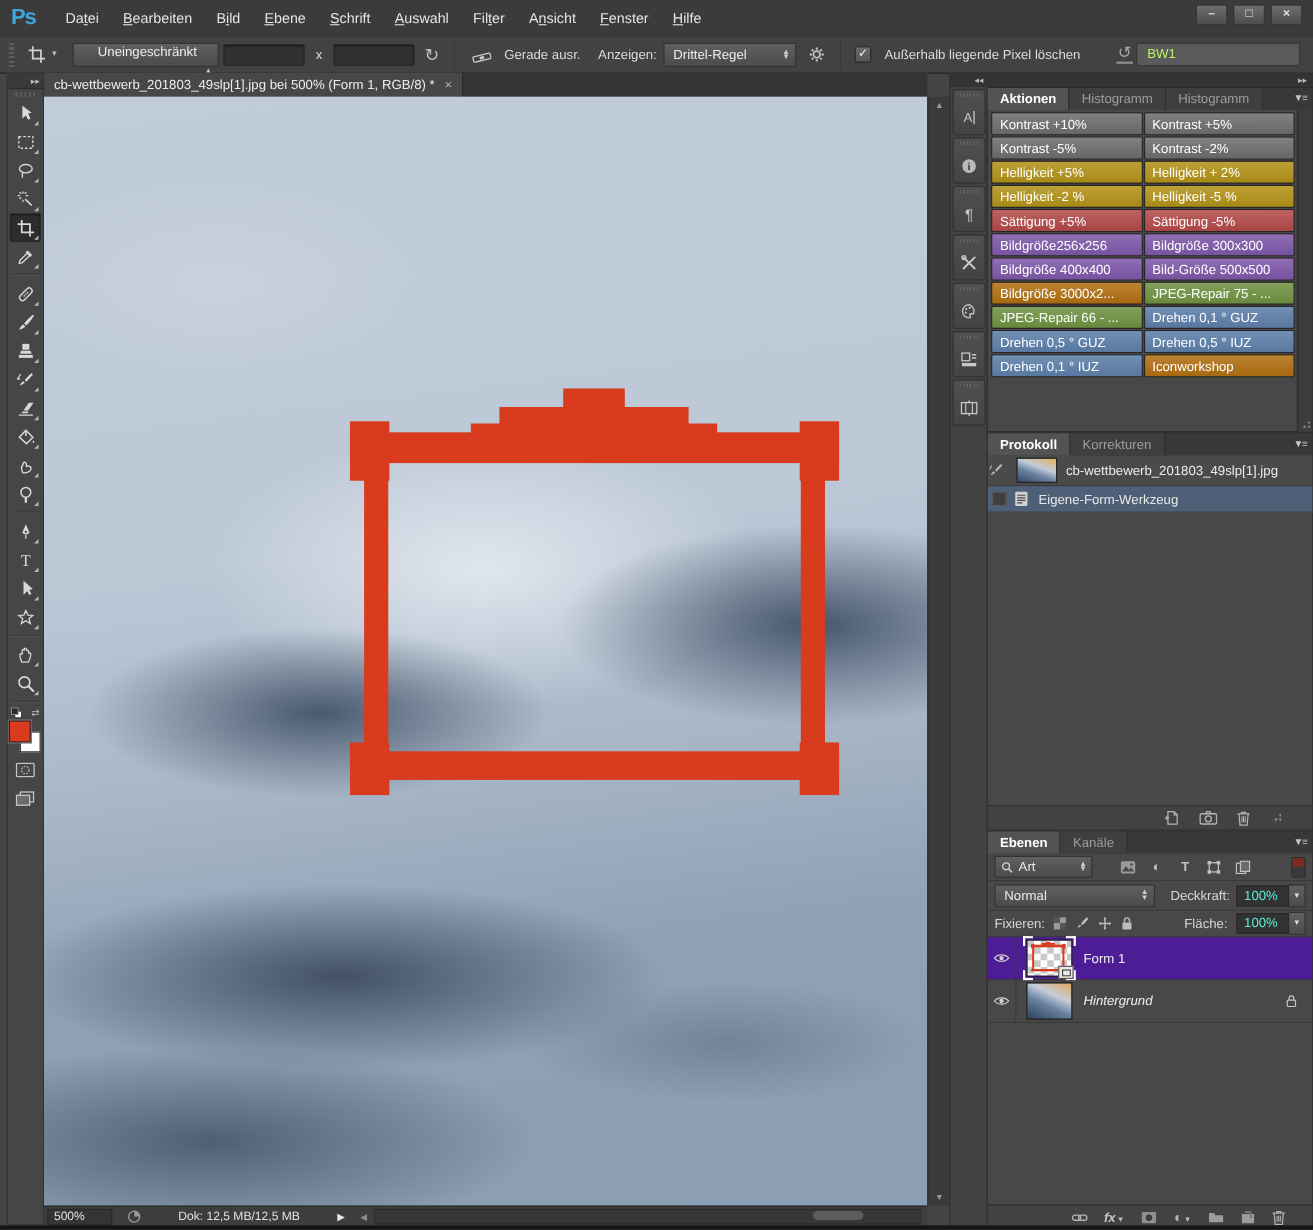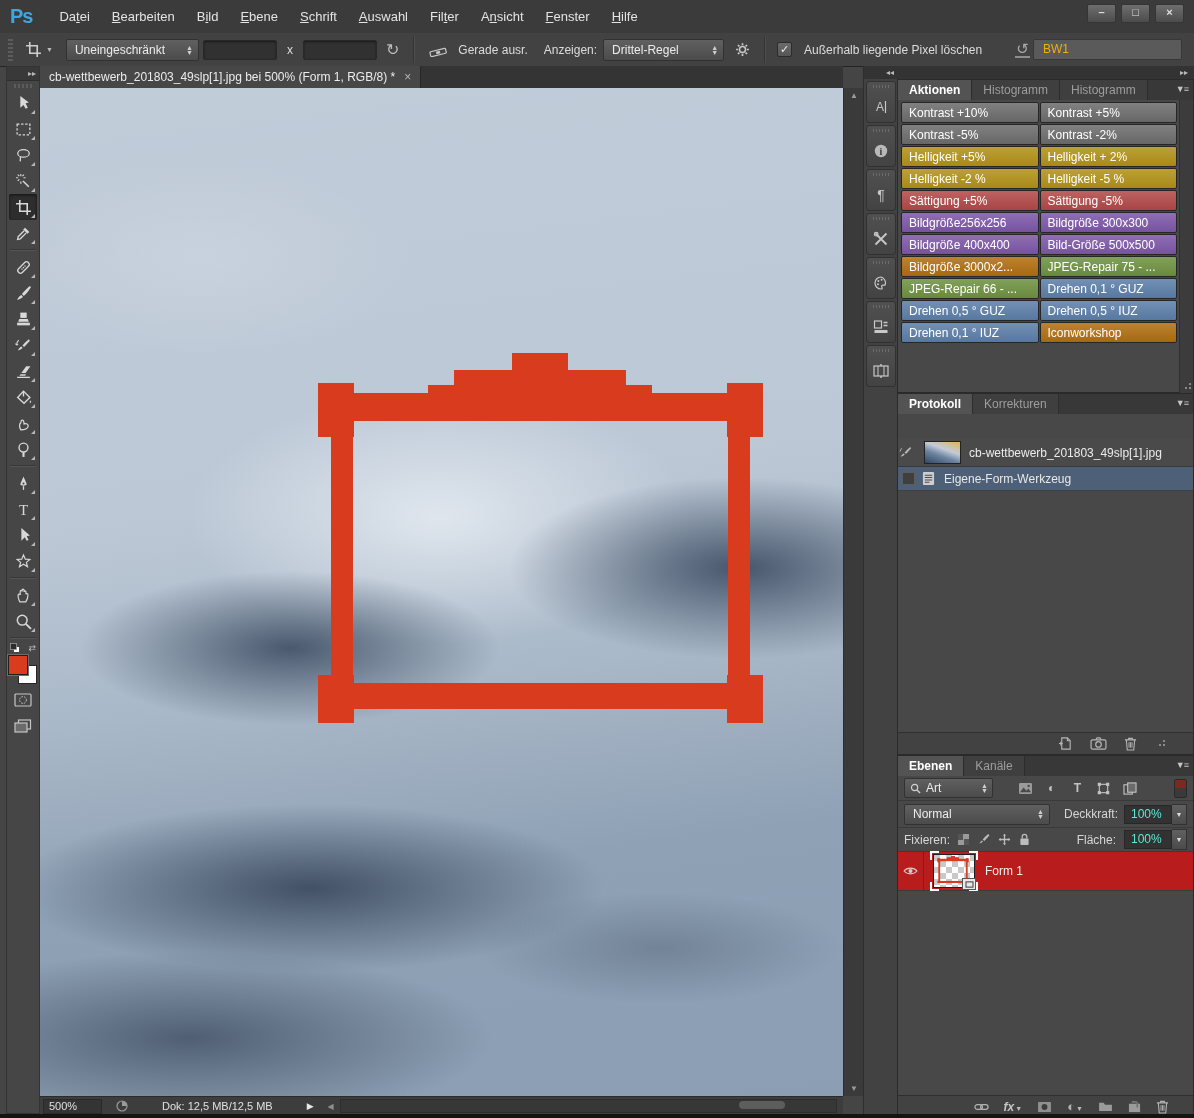--- a/index.html
+++ b/index.html
@@ -25,21 +25,21 @@
              display:flex;align-items:center;padding:0 5px 0 8px;gap:8px;color:#ececec;}
   .spin{display:flex;flex-direction:column;line-height:5px;font-size:7px;color:#cfcfcf;}
   .field{width:72px;height:18px;background:#313131;border:1px solid #282828;border-radius:2px;box-shadow:inset 0 1px 2px rgba(0,0,0,.5);margin:0 4px;}
   .optlabel{color:#dcdcdc;margin:0 6px;}
   .iconbtn{color:#c3c3c3;display:flex;align-items:center;justify-content:center;padding:0 5px;}
   #rotate-glyph{font-size:16px;color:#bdbdbd;}
   #reset-glyph{font-size:15px;color:#a9a9a9;border-bottom:2px solid #8e8e8e;line-height:14px;padding:0 1px;}
   .checkbox{width:13px;height:13px;background:linear-gradient(#6b6b6b,#565656);border:1px solid #2c2c2c;border-radius:2px;
             color:#f0f0f0;font-size:11px;line-height:12px;text-align:center;margin:0 6px 0 2px;}
   #workspace-box{position:absolute;right:12px;top:6px;width:138px;height:19px;background:#5a5a5a;border:1px solid #373737;
-                 border-radius:2px;color:#eab308;line-height:19px;padding-left:9px;}
+                 border-radius:2px;color:#bef264;line-height:19px;padding-left:9px;}
 
   
   #toolbar{left:6px;top:66px;width:34px;height:1048px;background:#464646;border:1px solid #333;box-sizing:border-box;}
   #toolbar-top{height:13px;background:#393939;border-bottom:1px solid #2e2e2e;color:#bbb;font-size:8px;text-align:right;padding-right:3px;line-height:13px;}
   #toolbar-grip{width:18px;height:4px;margin:3px auto 2px;background:repeating-linear-gradient(to right,#5c5c5c 0 2px,transparent 2px 4px);}
   .tool{position:relative;width:28px;height:26px;margin:0 auto;border-radius:2px;display:flex;align-items:center;justify-content:center;}
   .tool.selected{background:#2d2d2d;box-shadow:inset 0 1px 3px rgba(0,0,0,.6);}
   .tool .fly{position:absolute;right:2px;bottom:2px;width:0;height:0;border-left:4px solid transparent;border-bottom:4px solid #b9b9b9;}
   .tdiv{width:26px;height:1px;background:#383838;border-bottom:1px solid #555;margin:3px auto;}
   #swapmini{display:flex;justify-content:space-between;width:26px;margin:4px auto 0;}
@@ -91,21 +91,21 @@
   
   #actions{top:13px;height:314px;}
   #actions-body{position:relative;height:293px;}
   #agrid{display:grid;grid-template-columns:1fr 1fr;gap:1px;padding:2px 16px 0 3px;}
   .abtn{height:19px;border:1px solid #262626;border-radius:2px;color:#fff;display:flex;align-items:center;
         padding-left:7px;background-image:linear-gradient(rgba(255,255,255,.14),rgba(0,0,0,.05));font-size:12px;white-space:nowrap;overflow:hidden;}
   #ascroll{position:absolute;right:0;top:0;width:13px;height:100%;background:#3c3c3c;border-left:1px solid #2f2f2f;}
 
   
   #history{top:327px;height:362px;}
-  #hsnap{height:27px;display:flex;align-items:center;background:#4a4a4a;border-bottom:1px solid #393939;margin-top:25px;}
+  #hsnap{height:27px;display:flex;align-items:center;background:#4a4a4a;border-bottom:1px solid #393939;}
   #hsnap .src{width:26px;text-align:center;}
   .hthumb{width:35px;height:21px;border:1px solid #222;margin-right:8px;
           background:linear-gradient(200deg,#e7b15a 0%,#c2cbd8 38%,#6d84a2 62%,#2f4862 100%);}
   #hsnap .fname{color:#ececec;}
   .hrow{height:23px;display:flex;align-items:center;border-bottom:1px solid #404040;}
   .hrow.selected{background:#4e6077;}
   .hcheck{width:11px;height:11px;border:1px solid #5d5d5d;background:#3f3f3f;margin:0 7px 0 4px;}
   .hdoc{margin-right:9px;display:flex;}
   .hlabel{color:#e8e8e8;}
   #hbottom{position:absolute;left:0;right:0;bottom:0;height:21px;background:#424242;border-top:1px solid #2f2f2f;
@@ -123,21 +123,21 @@
   #lblend .selectbox{width:152px;height:19px;justify-content:space-between;}
   .vdrop{display:flex;align-items:center;}
   .vval{width:40px;height:17px;background:#323232;border:1px solid #272727;color:#5eead4;line-height:17px;padding-left:6px;}
   .varr{width:14px;height:19px;background:linear-gradient(#606060,#4b4b4b);border:1px solid #323232;border-left:none;
         color:#ddd;font-size:7px;text-align:center;line-height:19px;}
   #llock{height:24px;gap:8px;}
   .lockico{color:#bdbdbd;display:flex;align-items:center;}
   #lchecker{width:11px;height:11px;background:conic-gradient(#9a9a9a 25%,#555 0 50%,#9a9a9a 0 75%,#555 0);}
   .rlabel{color:#d6d6d6;}
   .lrow{height:38px;display:flex;align-items:center;border-bottom:1px solid #3a3a3a;}
-  .lrow.selected{background:#b91c1c;}
+  .lrow.selected{background:#4c1d95;}
   .leye{width:25px;align-self:stretch;border-right:1px solid #3a3a3a;display:flex;align-items:center;justify-content:center;}
   .lthumbwrap{position:relative;margin:0 10px 0 9px;}
   .lthumb{width:40px;height:32px;border:1px solid #1f1f1f;}
   .lthumb.checker{background:repeating-conic-gradient(#ffffff 0 25%,#c9c9c9 0 50%) 0 0/12px 12px;}
   .lthumb.photo{background:linear-gradient(205deg,#e0a85a 0%,#c5cdd9 35%,#68809f 60%,#2c4159 100%);}
   .corner{position:absolute;width:7px;height:7px;}
   .c-tl{left:-3px;top:-3px;border-left:2px solid #fff;border-top:2px solid #fff;}
   .c-tr{right:-3px;top:-3px;border-right:2px solid #fff;border-top:2px solid #fff;}
   .c-bl{left:-3px;bottom:-3px;border-left:2px solid #fff;border-bottom:2px solid #fff;}
   .c-br{right:-3px;bottom:-3px;border-right:2px solid #fff;border-bottom:2px solid #fff;}
@@ -180,21 +180,21 @@
   </div>
 
   <div id="optionsbar" class="abs">
     <span class="vgrip"></span>
     <span class="iconbtn">
       <svg viewBox="0 0 16 16" width="17" height="17">
           <path d="M4.5 1v10.5H15M1 4.5h10.5V15" fill="none" stroke="#cfcfcf" stroke-width="1.5"></path>
         </svg>
       <span style="font-size:7px;color:#bbb;margin-left:4px;">▼</span>
     </span>
-    <span class="selectbox" style="width:118px;margin-left:8px;">
+    <span class="selectbox" style="width:118px;margin-left:8px;flex-direction:column;">
       <span>Uneingeschränkt</span>
       <span class="spin" style="margin-left:auto;">
           <span>▲</span>
           <span>▼</span>
         </span>
     </span>
     <span class="field"></span>
     <span class="optlabel">x</span>
     <span class="field"></span>
     <span class="iconbtn">
@@ -765,20 +765,38 @@
               <span class="corner c-bl"></span>
               <span class="corner c-br"></span>
               <span class="pathbadge">
                 <svg viewBox="0 0 10 8" width="9" height="7">
                   <rect x="1" y="1" width="8" height="6" fill="none" stroke="#444" stroke-width="1.2"></rect>
                 </svg>
               </span>
             </span>
             <span class="lname">Form 1</span>
           </div>
+          <div class="lrow">
+            <span class="leye">
+              <svg viewBox="0 0 15 10" width="15" height="10">
+                <path d="M1 5C4 1.2 11 1.2 14 5 11 8.8 4 8.8 1 5z" fill="none" stroke="#cfcfcf" stroke-width="1.1"></path>
+                <circle cx="7.5" cy="5" r="2" fill="#cfcfcf"></circle>
+              </svg>
+            </span>
+            <span class="lthumbwrap">
+              <span class="lthumb photo" style="display:block;"></span>
+            </span>
+            <span class="lname italic">Hintergrund</span>
+            <span class="llock-right">
+              <svg viewBox="0 0 12 14" width="10" height="12">
+                <rect x="1.5" y="6" width="9" height="7" rx="1" fill="none" stroke="#c9c9c9" stroke-width="1.3"></rect>
+                <path d="M3.5 6V4a2.5 2.5 0 0 1 5 0v2" fill="none" stroke="#c9c9c9" stroke-width="1.3"></path>
+              </svg>
+            </span>
+          </div>
         </div>
       <div id="lbottom">
         <span>
           <svg viewBox="0 0 16 10" width="15" height="10">
               <rect x="1" y="2.5" width="8" height="5" rx="2.5" fill="none" stroke="#b3b3b3" stroke-width="1.3"></rect>
               <rect x="7" y="2.5" width="8" height="5" rx="2.5" fill="none" stroke="#b3b3b3" stroke-width="1.3"></rect>
             </svg>
         </span>
         <span><span class="fx">fx</span><span class="tinyarr">▼</span></span>
         <span>

